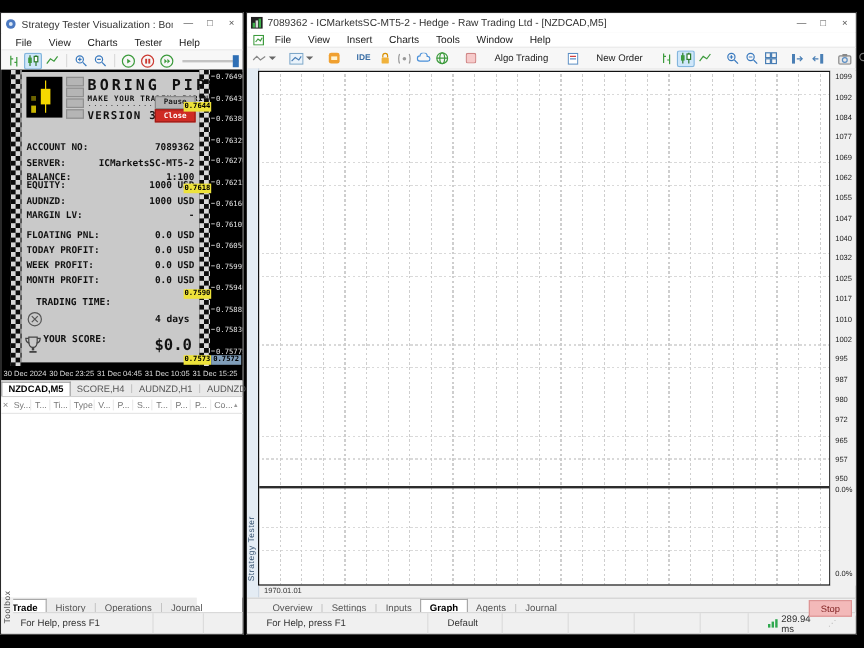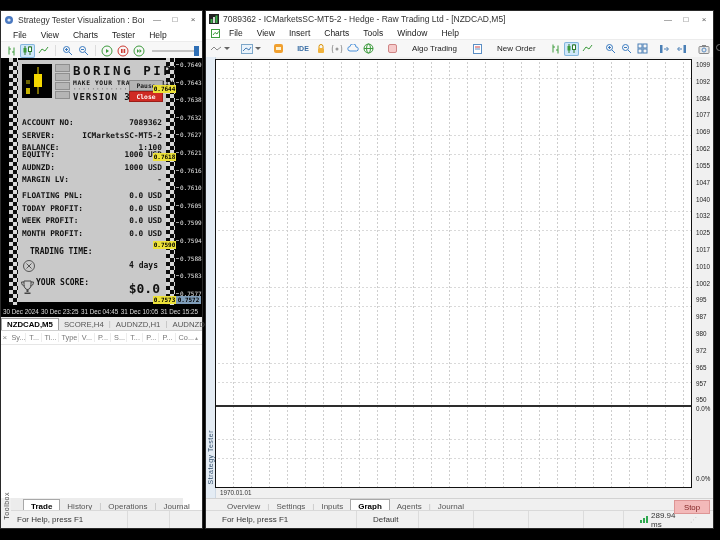--- a/index.html
+++ b/index.html
@@ -72,22 +72,22 @@
   #l-thead{display:flex;align-items:center;height:13px;border-bottom:1px solid #e6e6e6;font-size:7.3px;color:#777;}
   #l-thead .hcell{padding:0 3px;border-right:1px solid #ececec;white-space:nowrap;overflow:hidden;}
   #l-thead .closex{width:9px;color:#888;font-size:8px;text-align:center;}
   #l-thead .sort{margin-left:auto;font-size:5px;color:#999;padding-right:3px;}
   #l-balrow{display:flex;align-items:center;height:13px;font-size:7.6px;color:#333;white-space:nowrap;}
   #l-balrow .bullet{width:0;height:0;border-left:3px solid #9a9a9a;border-top:2.5px solid transparent;
                     border-bottom:2.5px solid transparent;margin:0 3px 0 6px;}
   #l-balrow .extra{margin-left:14px;}
   #l-toolboxtab{position:absolute;left:0;top:487px;width:10px;height:15px;background:#f0f0f0;display:flex;
                 align-items:center;justify-content:center;overflow:visible;z-index:6;}
-  #l-bottomtabs{position:absolute;left:0;top:487px;width:182px;height:15px;background:#ececec;display:flex;
-                align-items:flex-end;padding-left:22px;font-size:8px;color:#555;box-sizing:border-box;}
+  #l-bottomtabs{position:absolute;left:0;top:487px;width:163px;height:15px;background:#ececec;display:flex;
+                align-items:flex-end;padding-left:1px;font-size:8px;color:#555;box-sizing:border-box;}
   .btab{padding:2px 7px;height:14px;box-sizing:border-box;display:flex;align-items:center;white-space:nowrap;}
   .btab.active{background:#fff;border:1px solid #a8a8a8;border-bottom:none;color:#000;font-weight:bold;}
   .btab-sep{color:#bbb;align-self:center;}
 
   
   #r-client{position:absolute;left:0;top:46px;width:507px;height:441px;background:#f0f0f0;}
   #r-sidestrip{position:absolute;left:0;top:0;width:9px;height:441px;background:#e4ecf4;border-right:1px solid #cdd8e4;}
   #r-sidestrip .vtext{position:absolute;left:1px;bottom:14px;color:#33506e;}
   #r-graph{position:absolute;left:9px;top:2px;width:477px;height:429px;background:#fff;border:1px solid #111;box-sizing:border-box;
     background-image:

